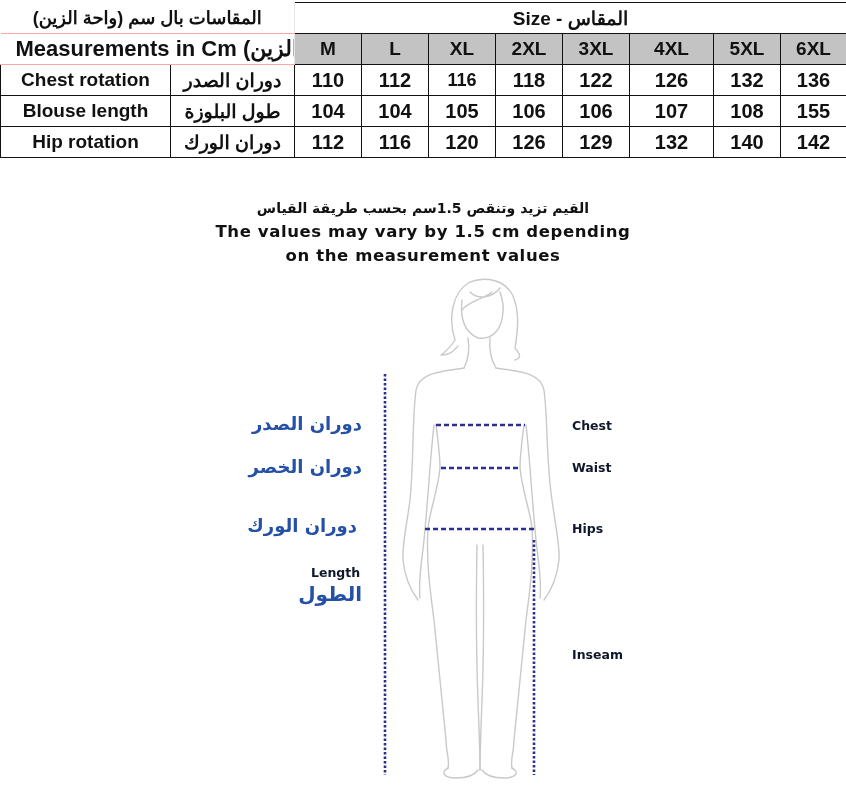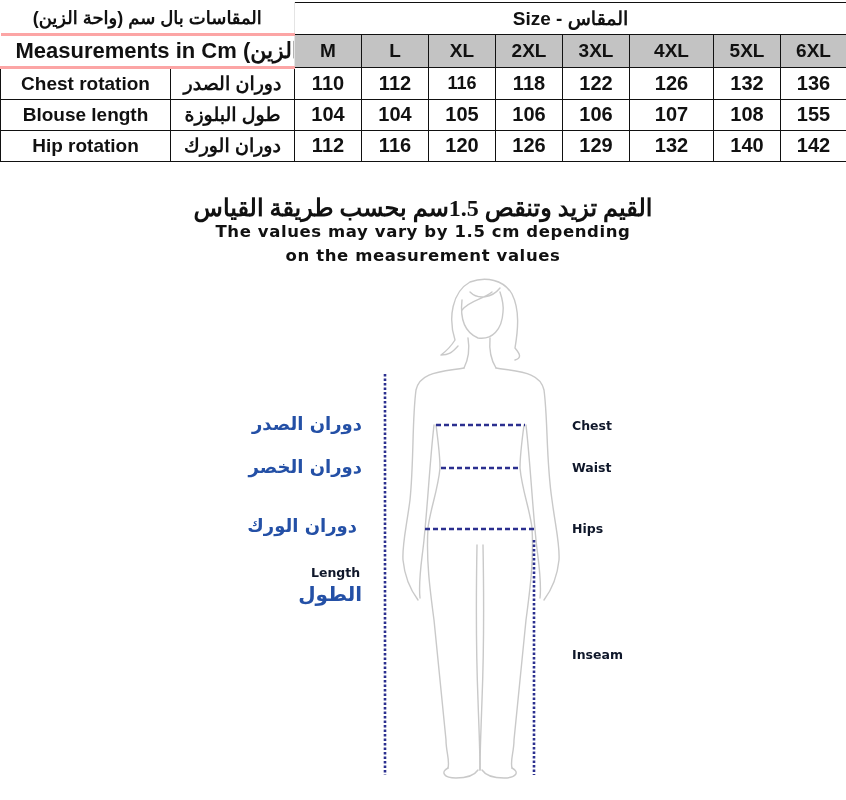--- a/index.html
+++ b/index.html
@@ -1,26 +1,26 @@
 <!DOCTYPE html>
 <html><head>
 <meta charset="utf-8">
 <style>
   html, body { margin:0; padding:0; background:#ffffff; }
   body { width:846px; height:800px; position:relative; overflow:hidden; font-family:"DejaVu Sans", sans-serif; }
   .size-table { position:absolute; left:0; top:2px; border-collapse:collapse; table-layout:fixed; width:846px; font-family:"Liberation Sans", sans-serif; font-weight:bold; color:#111; }
   .size-table td { height:30px; padding:0; text-align:center; vertical-align:middle; font-size:19px; white-space:nowrap; overflow:hidden; }
   .size-table td.b { border:1.5px solid #111;text-align:center; }
-  .size-table td.faint { border-right:1px solid #e4e4e4; border-bottom:3px solid #fca5a5; }
+  .size-table td.faint { border-right:1px solid #e4e4e4; border-bottom:1px solid #fca5a5; }
   .size-table td.gray { background:#c3c3c3; }
   .size-table td.title-ar { font-size:18px; }
   .size-table td.meas { font-size:22px; text-align:right; padding-left:15px; }
   .size-table td.val { font-size:20px; }
   .notes { position:absolute; left:0; width:846px; top:196px; text-align:center; font-family:"DejaVu Sans", sans-serif; font-weight:bold; color:#111; }
-  .notes .ar { font-size:24px; line-height:24px;font-family:Liberation Serif, serif; }
+  .notes .ar { font-size:14px; line-height:24px; }
   .notes .en { font-size:16.5px; line-height:24px; letter-spacing:0.6px; }
   .figure { position:absolute; left:0; top:270px; width:846px; height:530px; }
   .label { position:absolute; font-family:"DejaVu Sans", sans-serif; font-weight:bold; }
   .lbl-ar { color:#2450a6; font-size:18px; }
   .lbl-en { color:#0f172a; font-size:12.5px; }
 </style>
 </head>
 <body>
 
 <table class="size-table">

